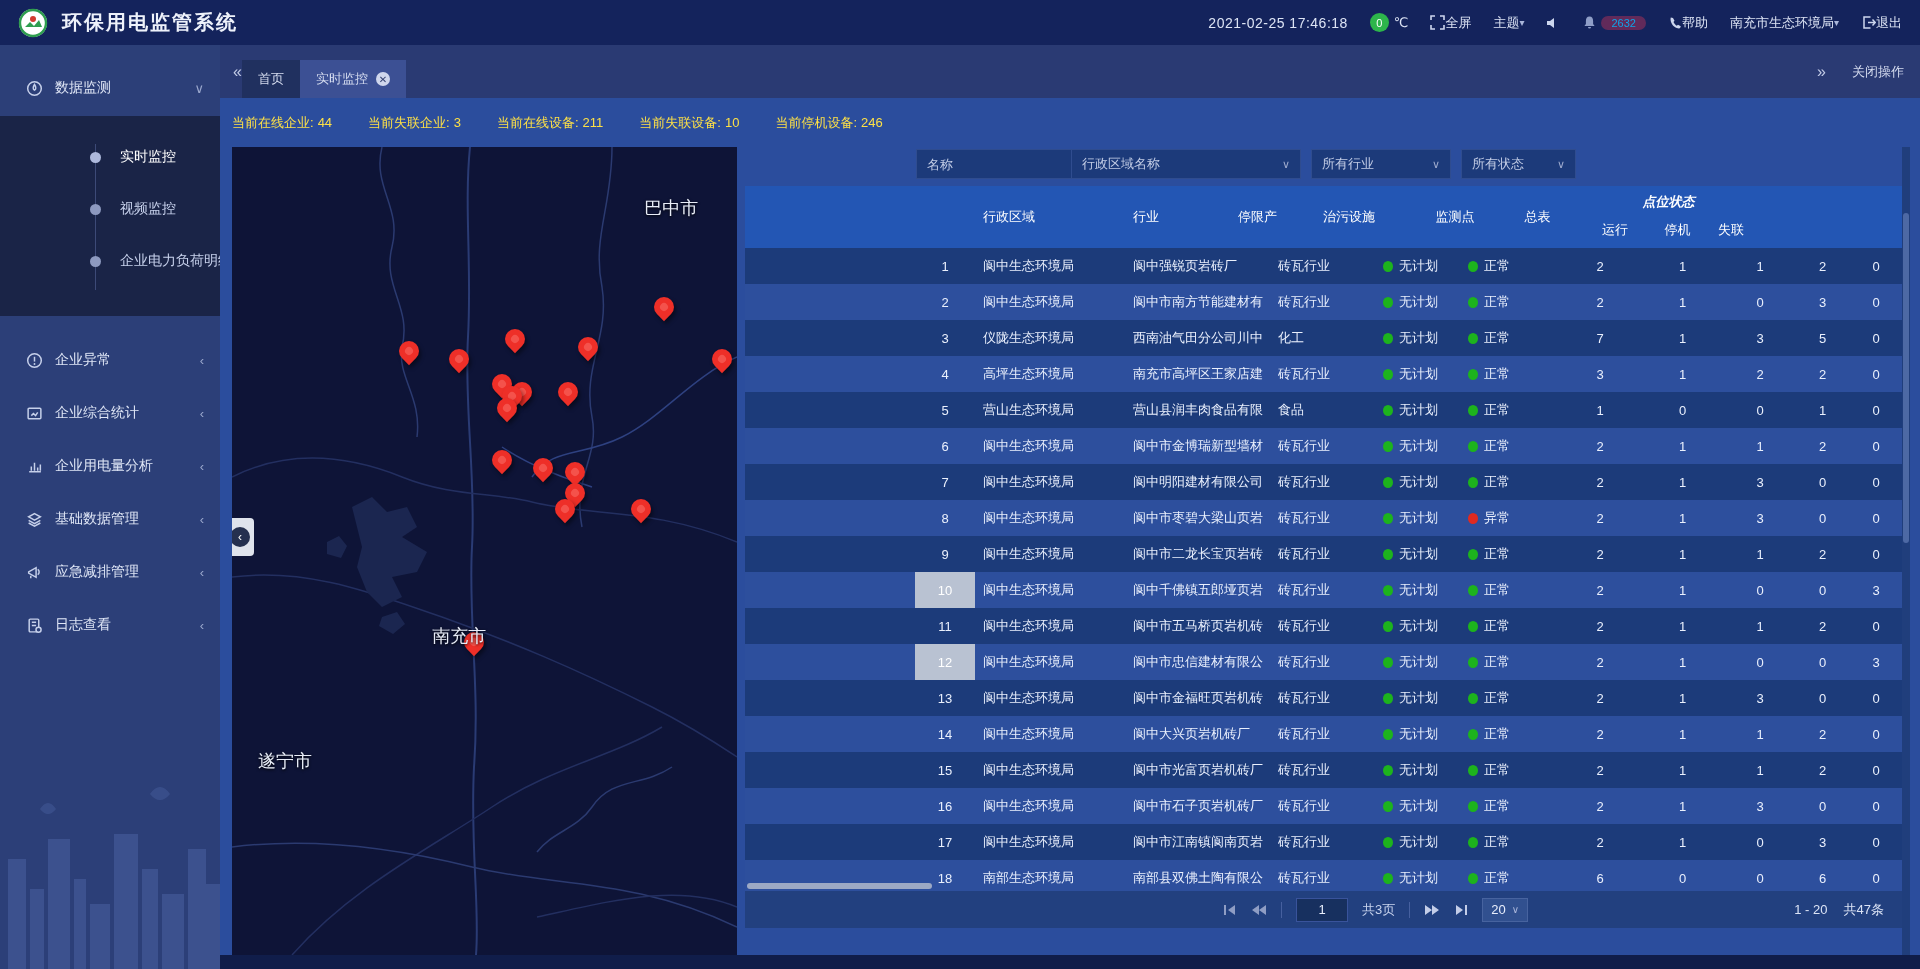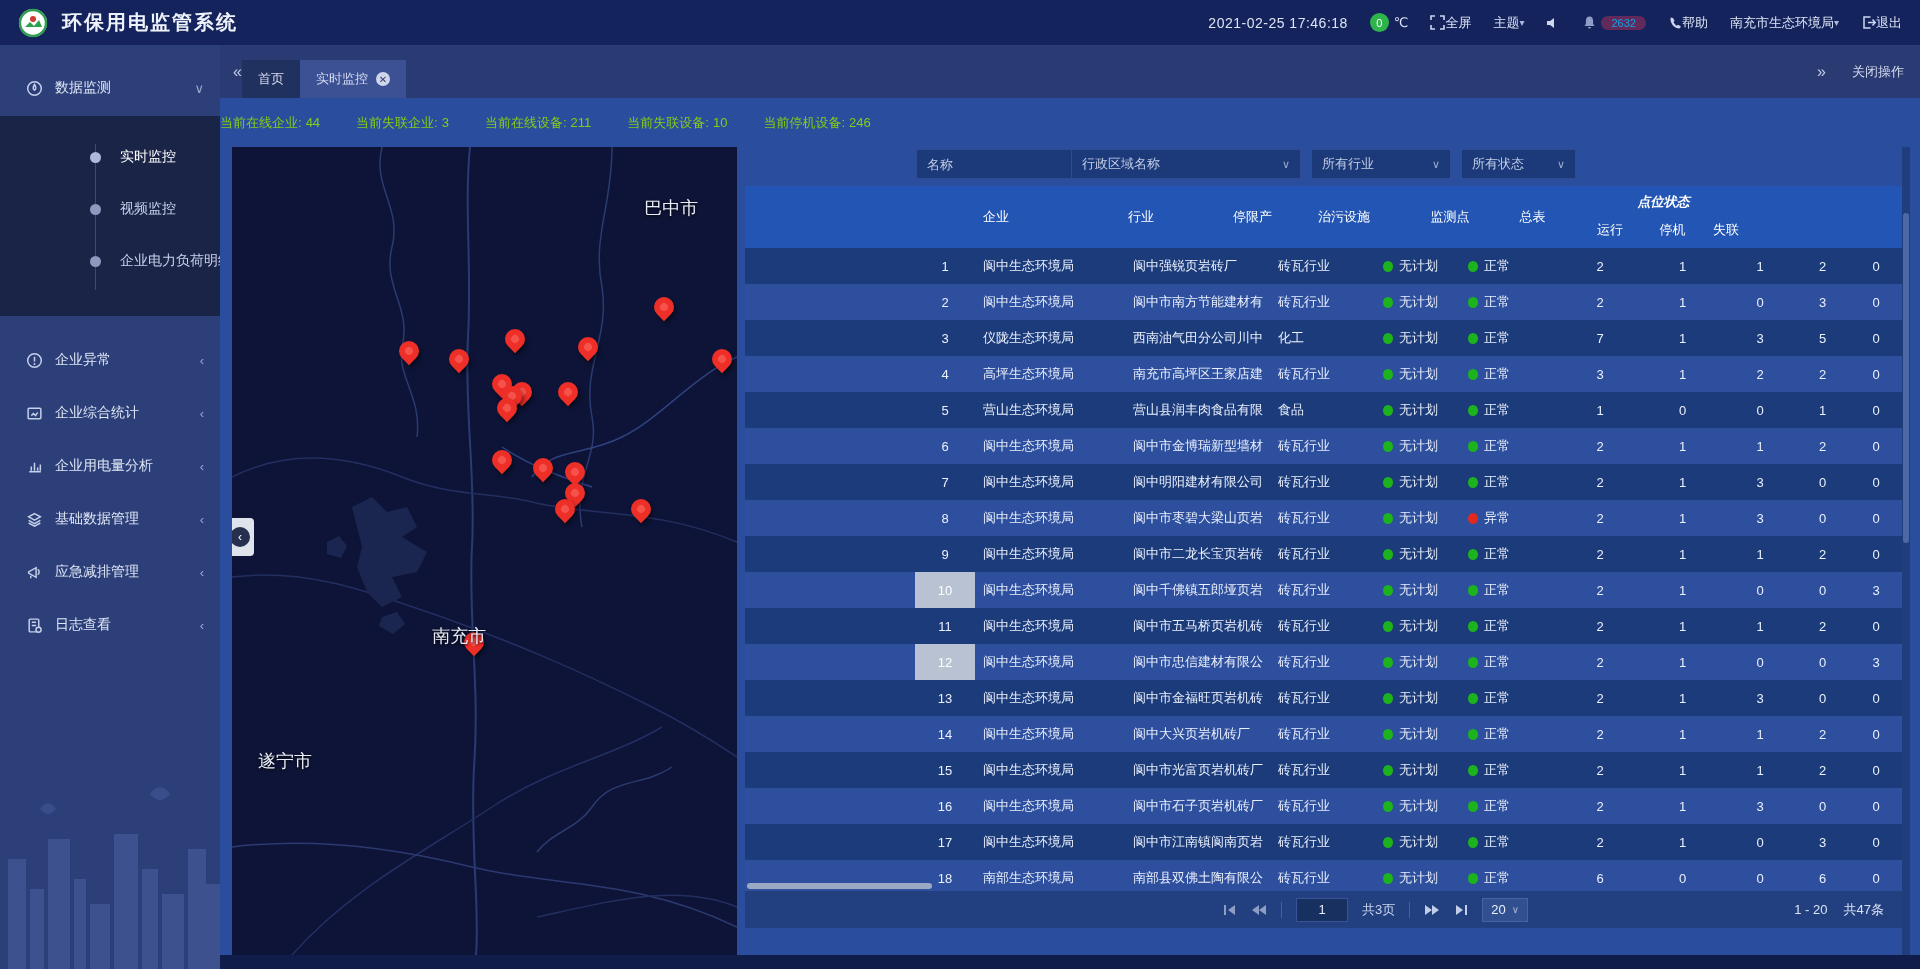--- a/index.html
+++ b/index.html
@@ -51,21 +51,21 @@
   .tab.home { background:#20305f; }
   .tab.active { background:#3c5094; gap:8px; }
   .tab-close { width:14px; height:14px; border-radius:50%; background:#cfd6ec; color:#33406f;
     font-size:10px; font-weight:bold; display:flex; align-items:center; justify-content:center; }
   .tab-right { margin-left:auto; align-self:center; display:flex; align-items:center; gap:26px;
     padding-right:16px; }
   .tab-fwd { font-size:16px; color:#c2cbe6; cursor:pointer; }
   .close-ops { cursor:pointer; }
 
   .statsbar { position:absolute; left:0; top:53px; width:1700px; height:49px;
-    display:flex; align-items:center; gap:36px; color:#84cc16; font-size:13px; }
+    display:flex; align-items:center; gap:36px; padding-left:12px; color:#fde047; font-size:13px; }
   .stat { white-space:nowrap; }
   .stat b { font-weight:normal; margin-left:4px; }
 
   
   .map-panel { position:absolute; left:12px; top:102px; width:505px; height:808px;
     background:#0e1437; overflow:hidden; }
   .map-svg { position:absolute; inset:0; }
   .city-label { position:absolute; color:#e8edf8; font-size:18px; text-shadow:0 1px 3px #000;
     transform:translate(-50%,-50%); white-space:nowrap; }
   .pin { position:absolute; width:22px; height:28px; transform:translate(-50%,-100%);
@@ -431,21 +431,21 @@
         <div class="fbox f-status">
           <span>所有状态</span>
             <span class="chevD">∨</span>
         </div>
       </div>
 
       <div class="grid">
         <div class="ghead">
           <div class="spacer"></div>
           <div class="hc c-num"></div>
-          <div class="hc c-company">企业</div>
+          <div class="hc c-region">行政区域</div>
           <div class="hc c-industry">行业</div>
           <div class="hc c-limit">停限产</div>
           <div class="hc c-treat">治污设施</div>
           <div class="hc c-points">监测点</div>
           <div class="hc c-total">总表</div>
           <div class="pts-group">
             <div class="pts-title">点位状态</div>
             <div class="pts-sub">
               <div class="hc c-run">运行</div>
               <div class="hc c-stop">停机</div>

